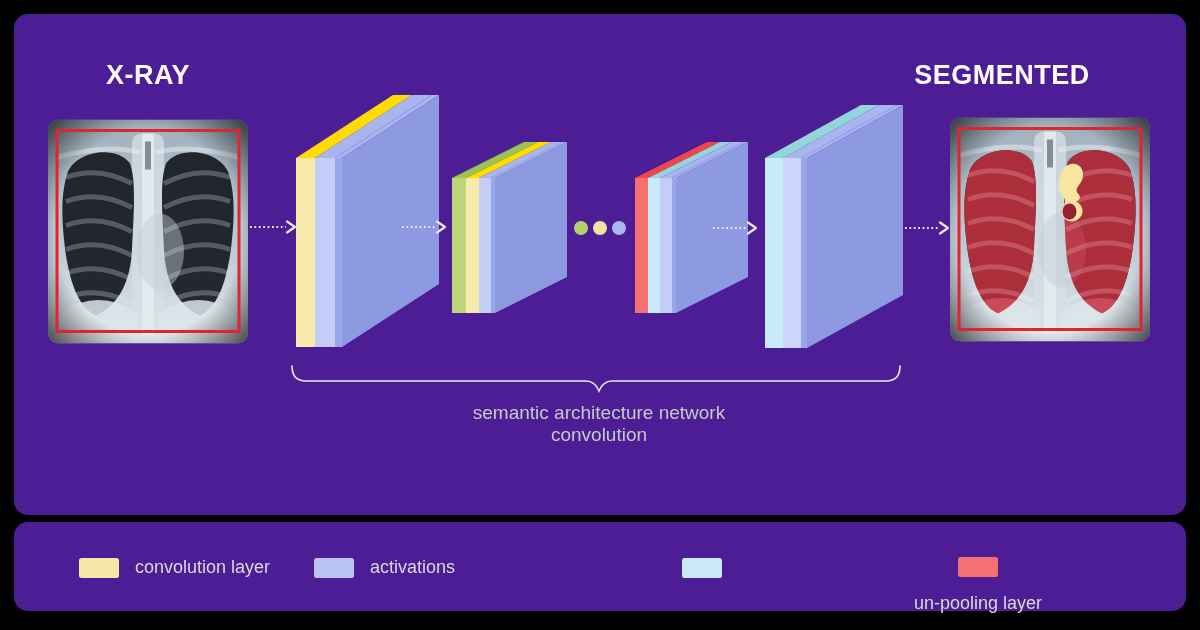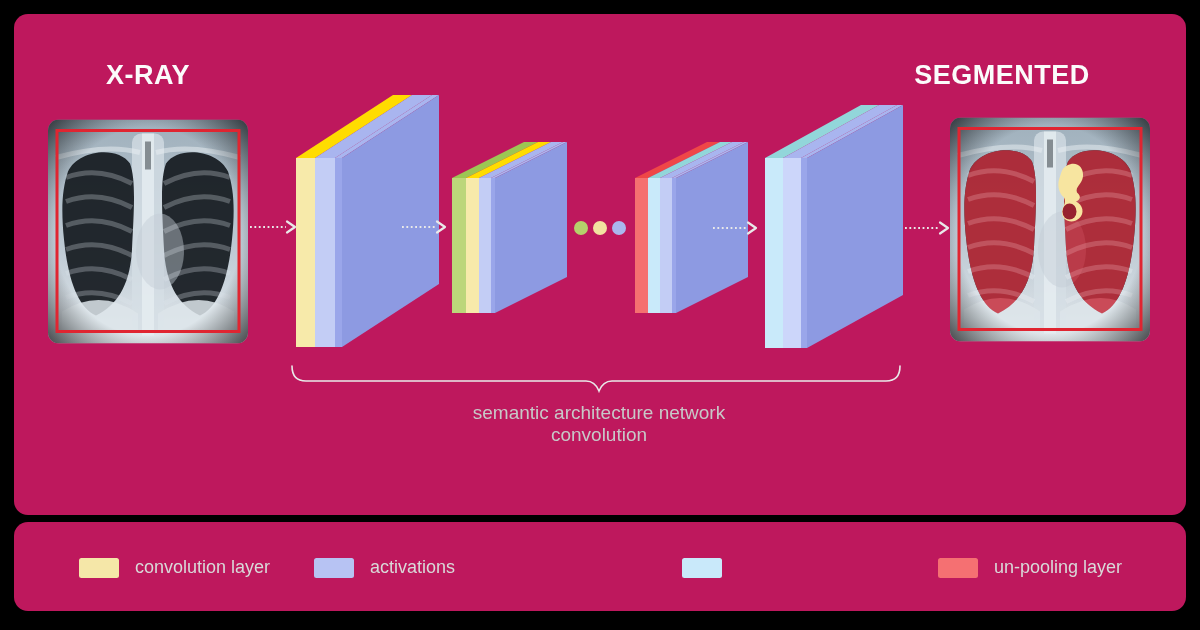--- a/index.html
+++ b/index.html
@@ -1,20 +1,20 @@
 <!DOCTYPE html>
 <html><head>
 <meta charset="utf-8">
 <style>
   html,body{margin:0;padding:0;}
   body{
     width:1200px;height:630px;background:#000;position:relative;overflow:hidden;
     font-family:"Liberation Sans", sans-serif;
   }
-  .panel{position:absolute;background:#be185d;border-radius:14px;}
+  .panel{position:absolute;background:#4c1d95;border-radius:14px;}
   #main-panel{left:14px;top:14px;width:1172px;height:501px;}
   #legend-panel{left:14px;top:522px;width:1172px;height:89px;}
   .fig-title{
     position:absolute;width:200px;text-align:center;color:#fbfbfb;
     font-size:27px;font-weight:700;letter-spacing:.5px;top:60px;
   }
   #xray-title{left:48px;}
   #segmented-title{left:902px;}
   .fig{position:absolute;width:200px;}
   #xray-figure{left:48px;top:119px;height:225px;}
@@ -37,21 +37,21 @@
       <span class="swatch" style="background: rgb(245, 231, 168);"></span>
       <span class="legend-label">convolution layer</span>
     </div>
     <div class="legend-item" style="left: 300px;">
       <span class="swatch" style="background: rgb(183, 195, 243);"></span>
       <span class="legend-label">activations</span>
     </div>
     <div class="legend-item" style="left: 668px;">
       <span class="swatch" style="background: rgb(201, 233, 250);"></span>
     </div>
-    <div class="legend-item" style="left: 924px;">
+    <div class="legend-item" style="left: 900px; flex-direction: column;">
       <span class="swatch" style="background: rgb(245, 112, 114);"></span>
       <span class="legend-label">un-pooling layer</span>
     </div>
   </div>
 
 <div class="fig-title" id="xray-title">X-RAY</div>
 <div class="fig-title" id="segmented-title">SEGMENTED</div>
 
 <div class="fig" id="xray-figure"><svg width="200" height="225" viewBox="0 0 200 224">
   <defs>

